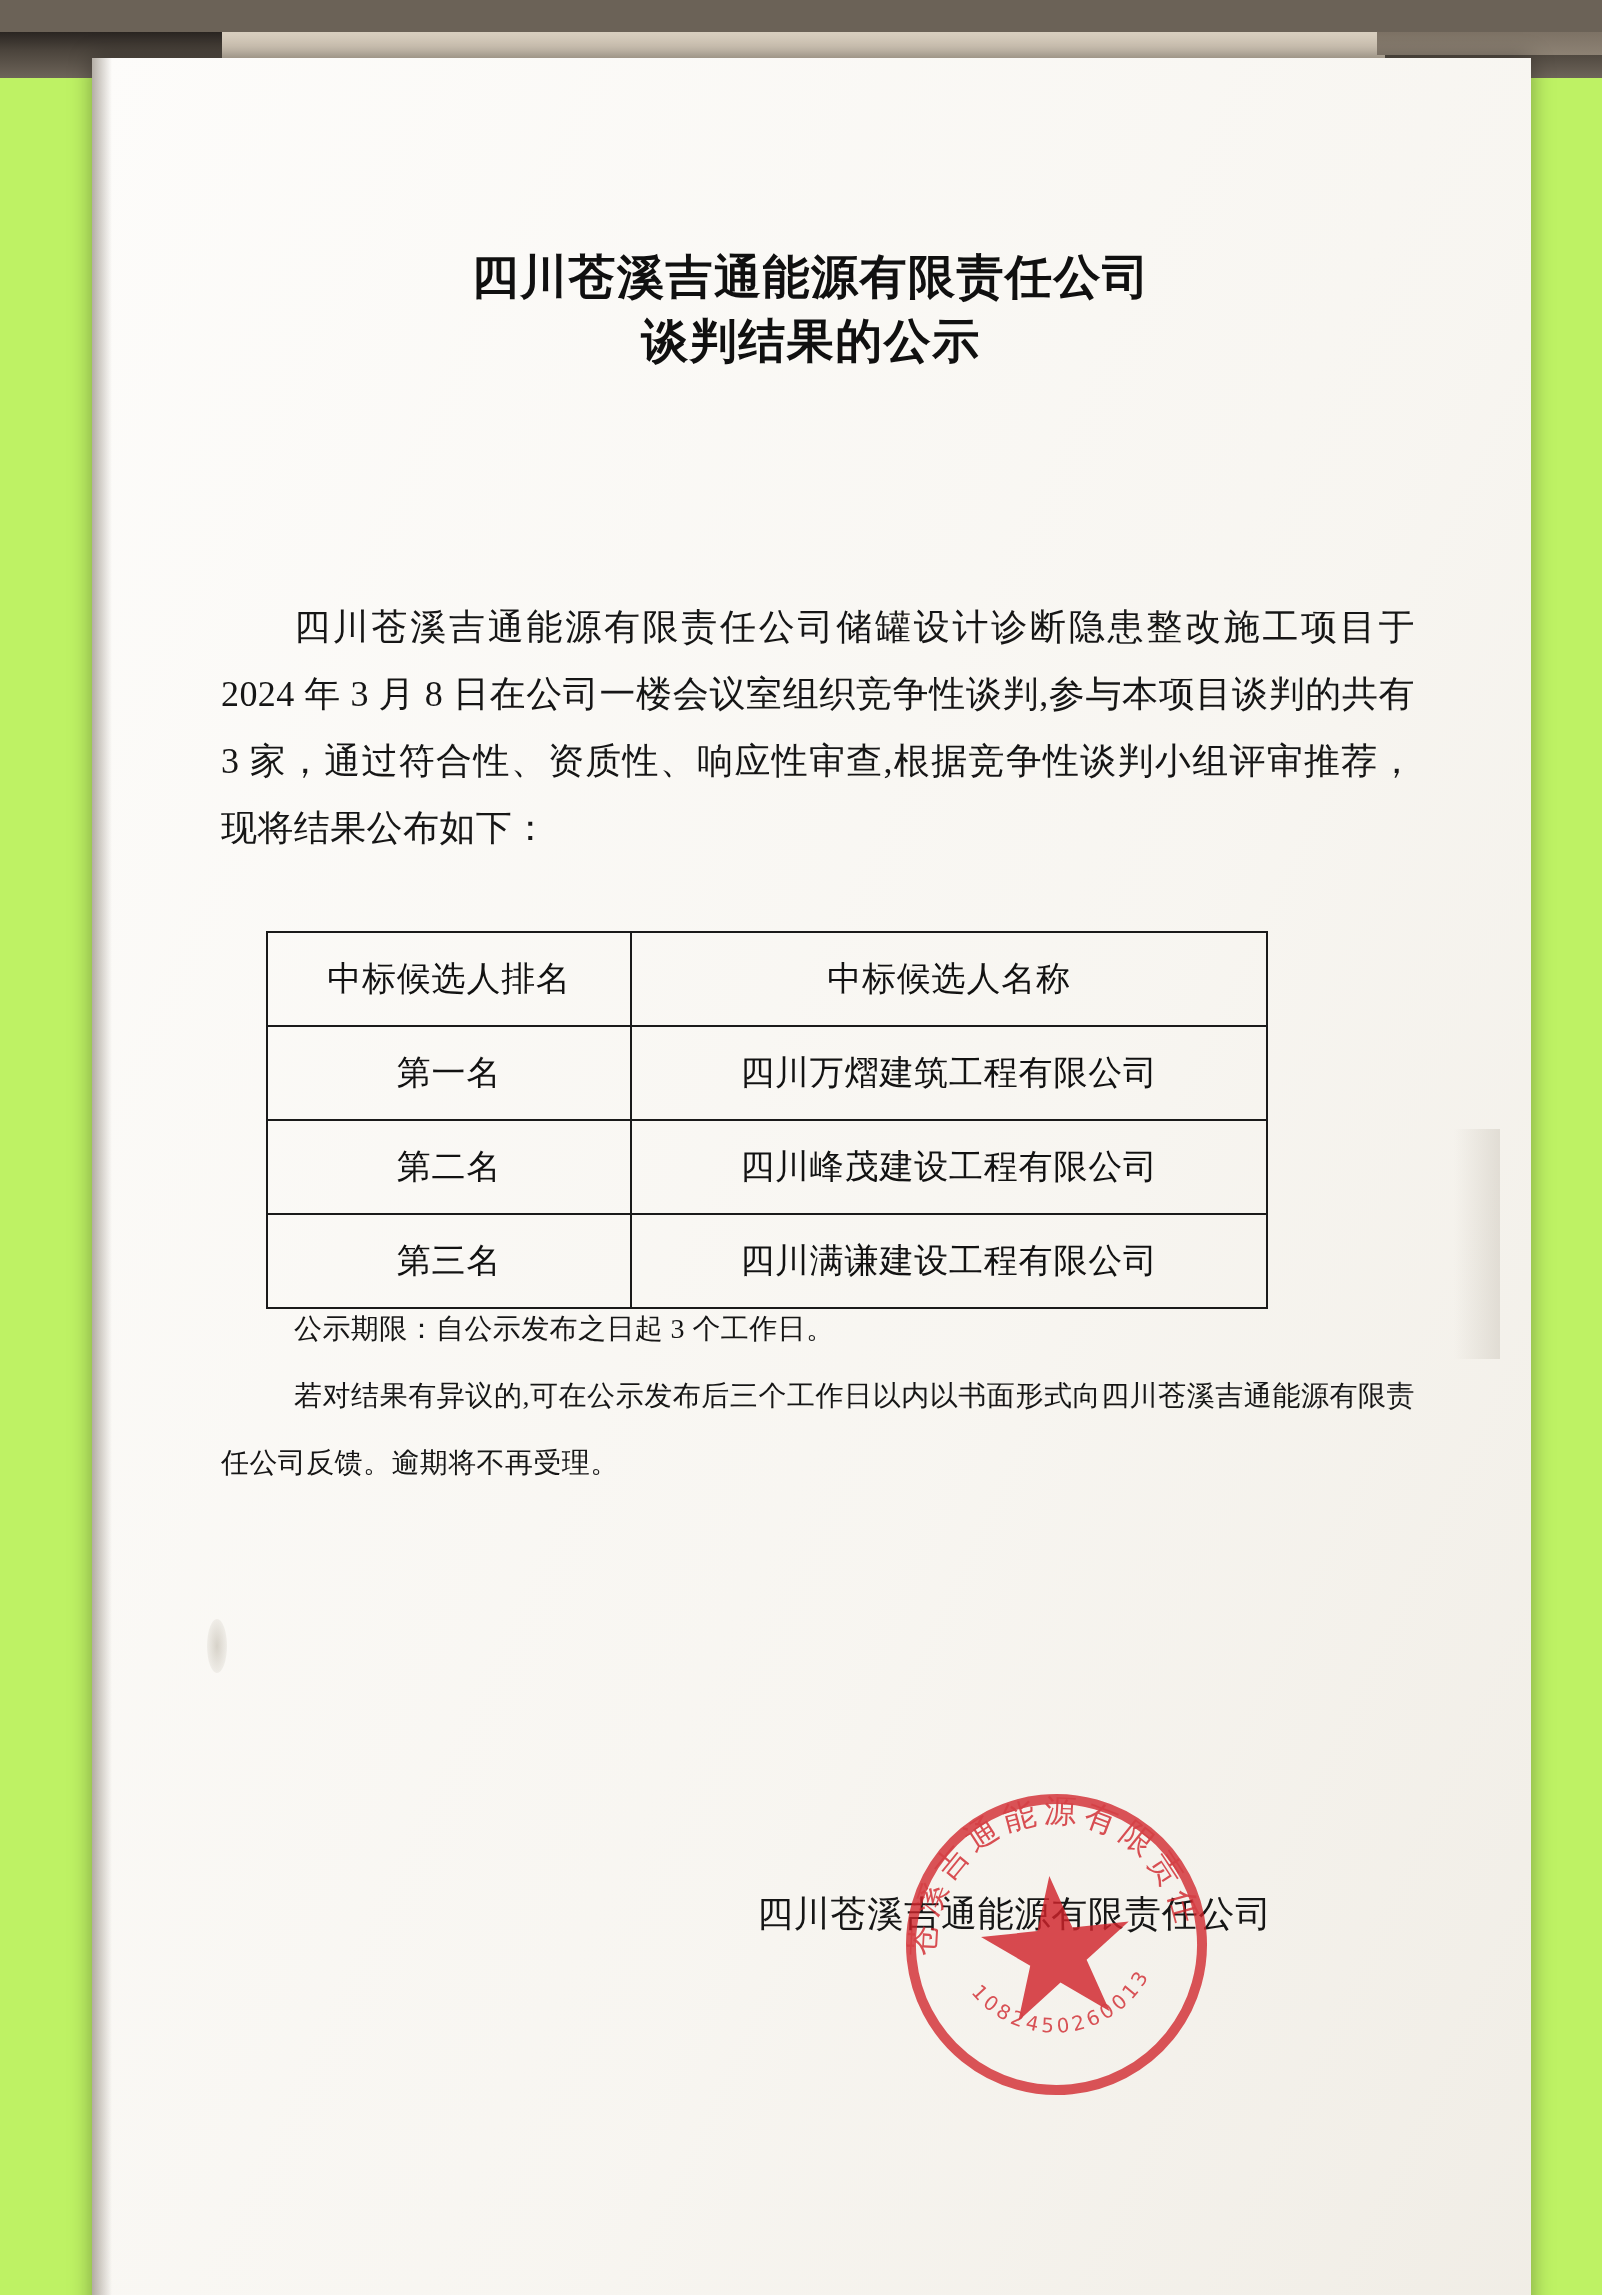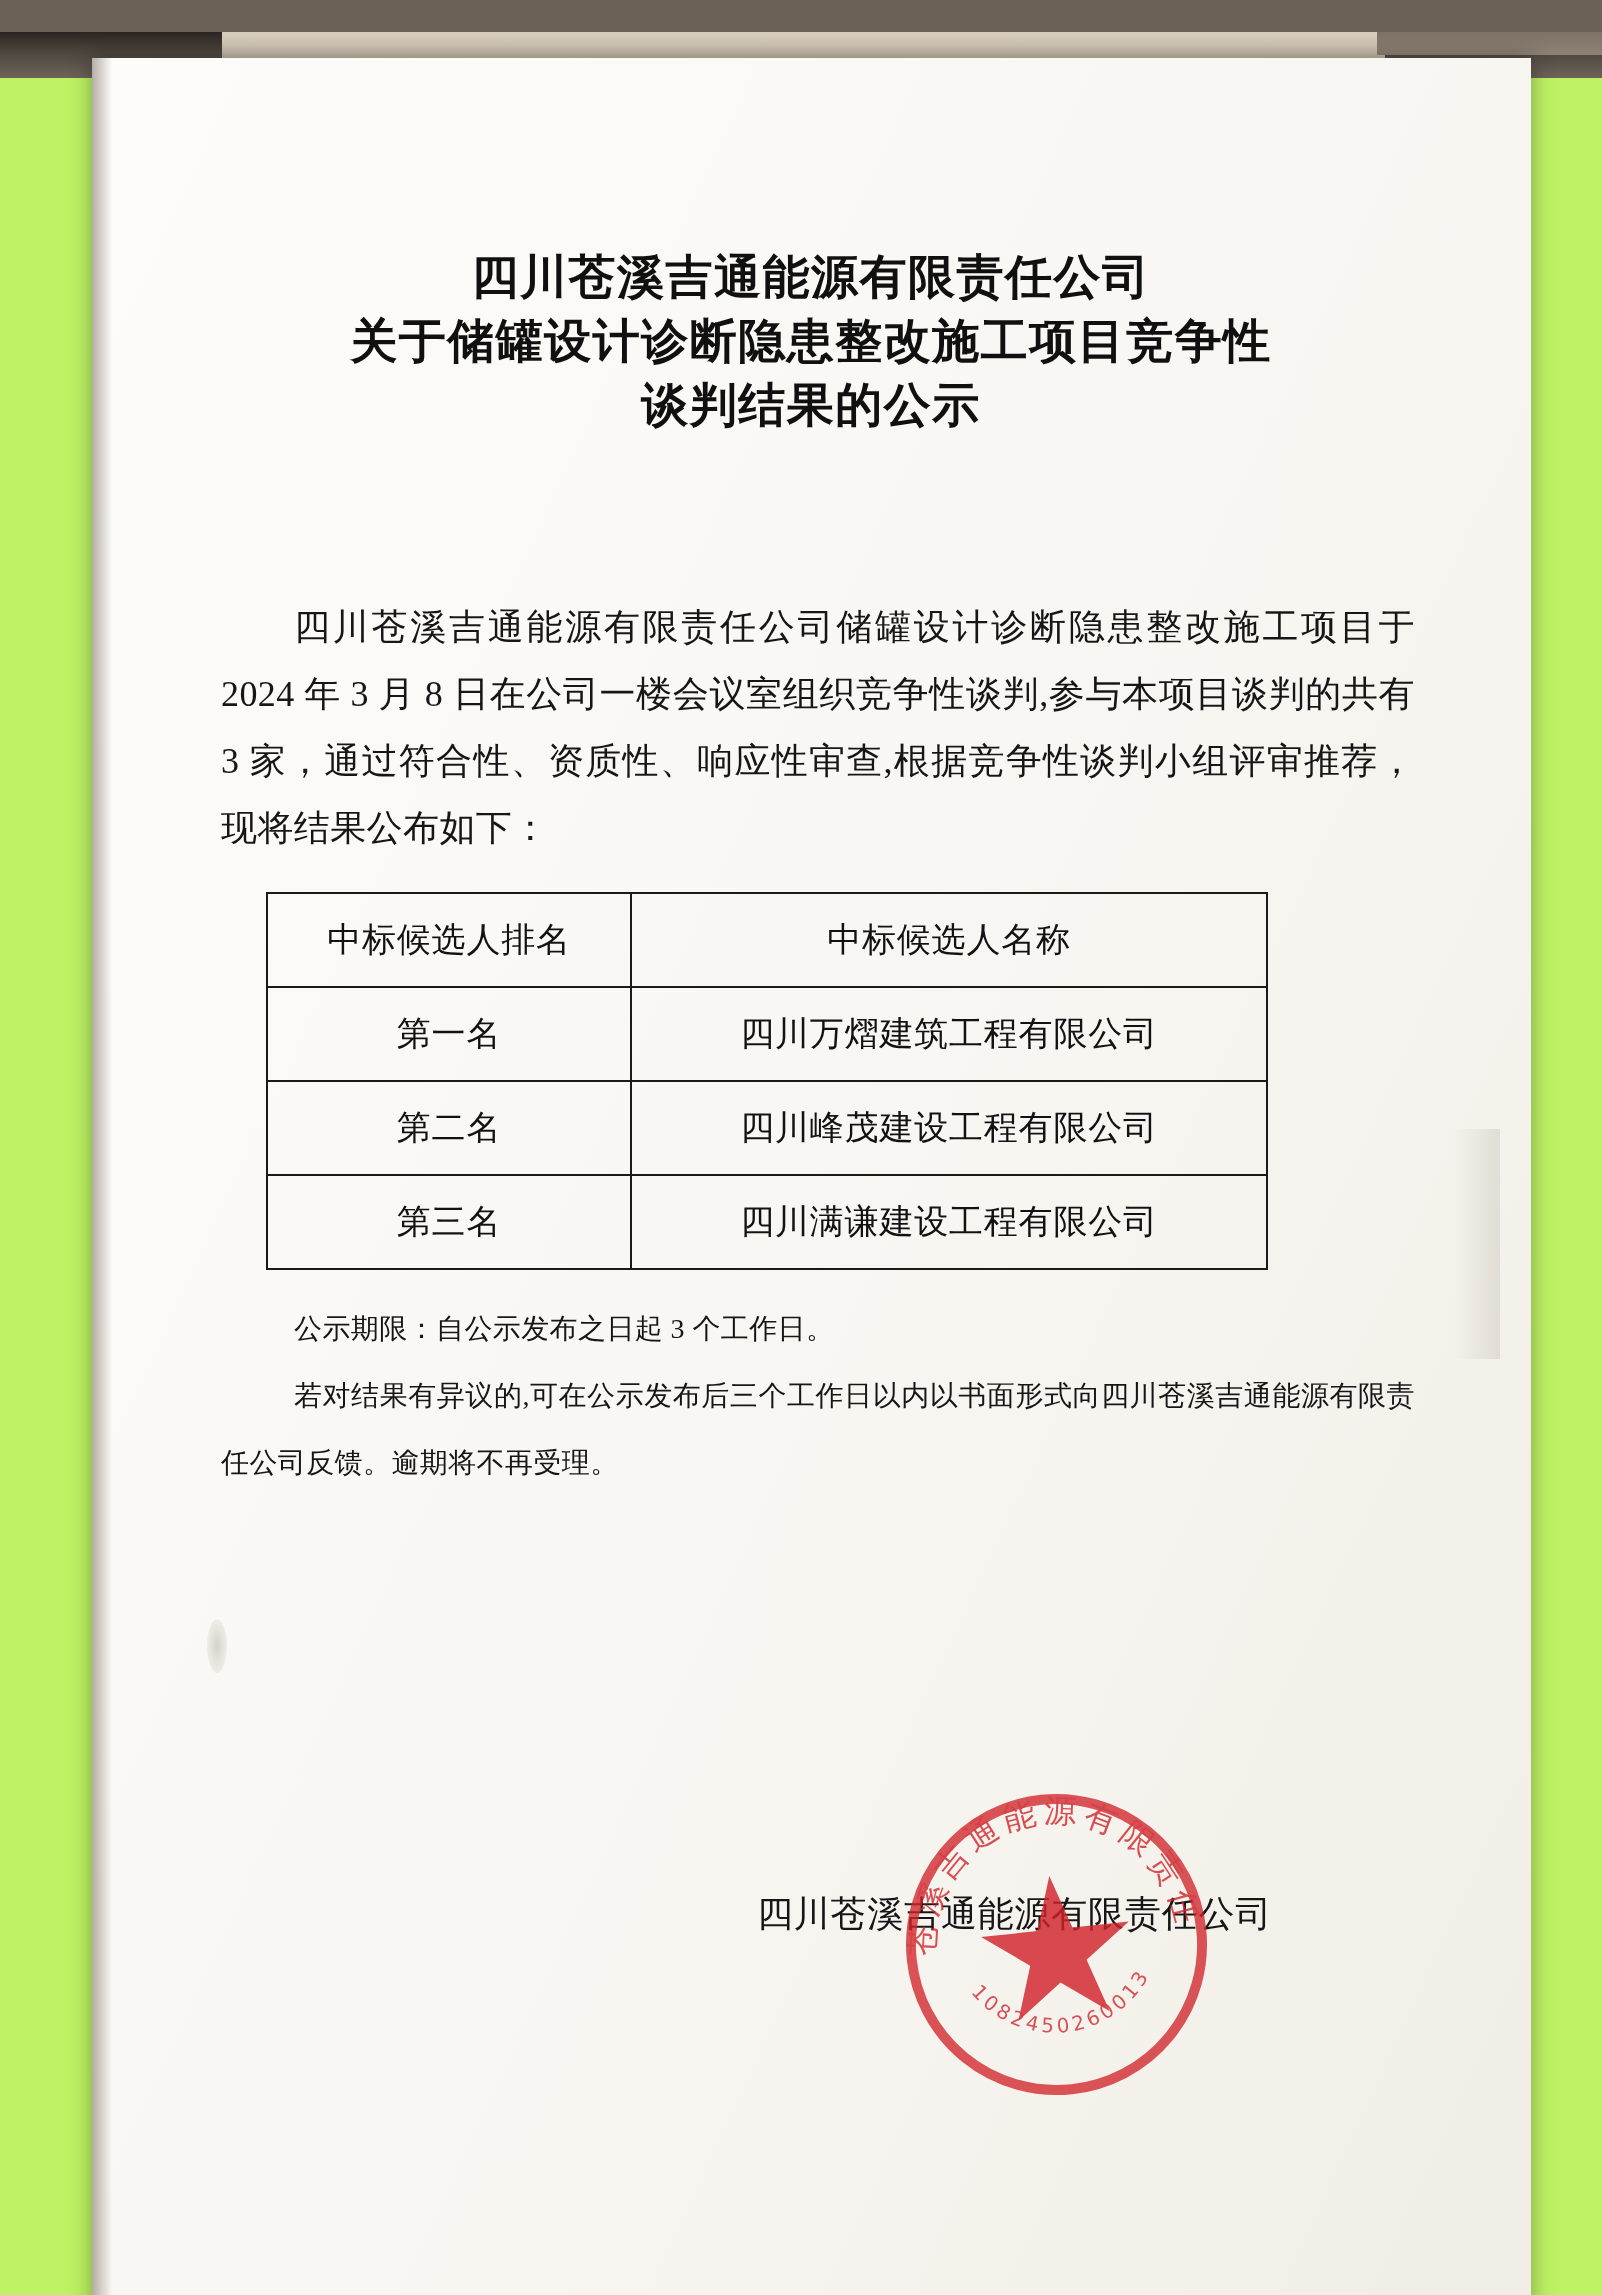--- a/index.html
+++ b/index.html
@@ -107,21 +107,21 @@
     line-height: 67px;
     text-align: justify;
     letter-spacing: 0.4px;
   }
   .para { margin: 0 0 0 0; text-indent: 73px; }
 
   
   .table-wrap {
     position: absolute;
     left: 174px;
-    top: 834px;
+    top: 873px;
     width: 1137px;
   }
   table.result {
     border-collapse: collapse;
     width: 1002px;
     table-layout: fixed;
   }
   table.result td, table.result th {
     border: 2.3px solid #1a1a1a;
     text-align: center;
@@ -202,21 +202,20 @@
 
   <div class="top-shadow"></div>
   <div class="top-strip"></div>
   <div class="top-strip2"></div>
 
   <div class="paper">
     <div class="content">
 
       <div class="title-block">
         <span class="title title-line">四川苍溪吉通能源有限责任公司</span>
-        <span class="title title-line">关于储罐设计诊断隐患整改施工项目竞争性</span>
         <span class="title title-line">谈判结果的公示</span>
       </div>
 
       <div class="body-text">
         <p class="para">四川苍溪吉通能源有限责任公司储罐设计诊断隐患整改施工项目于 2024 年 3 月 8 日在公司一楼会议室组织竞争性谈判,参与本项目谈判的共有 3 家，通过符合性、资质性、响应性审查,根据竞争性谈判小组评审推荐，现将结果公布如下：</p>
       </div>
 
       <div class="table-wrap">
         <table class="result">
           <thead>

